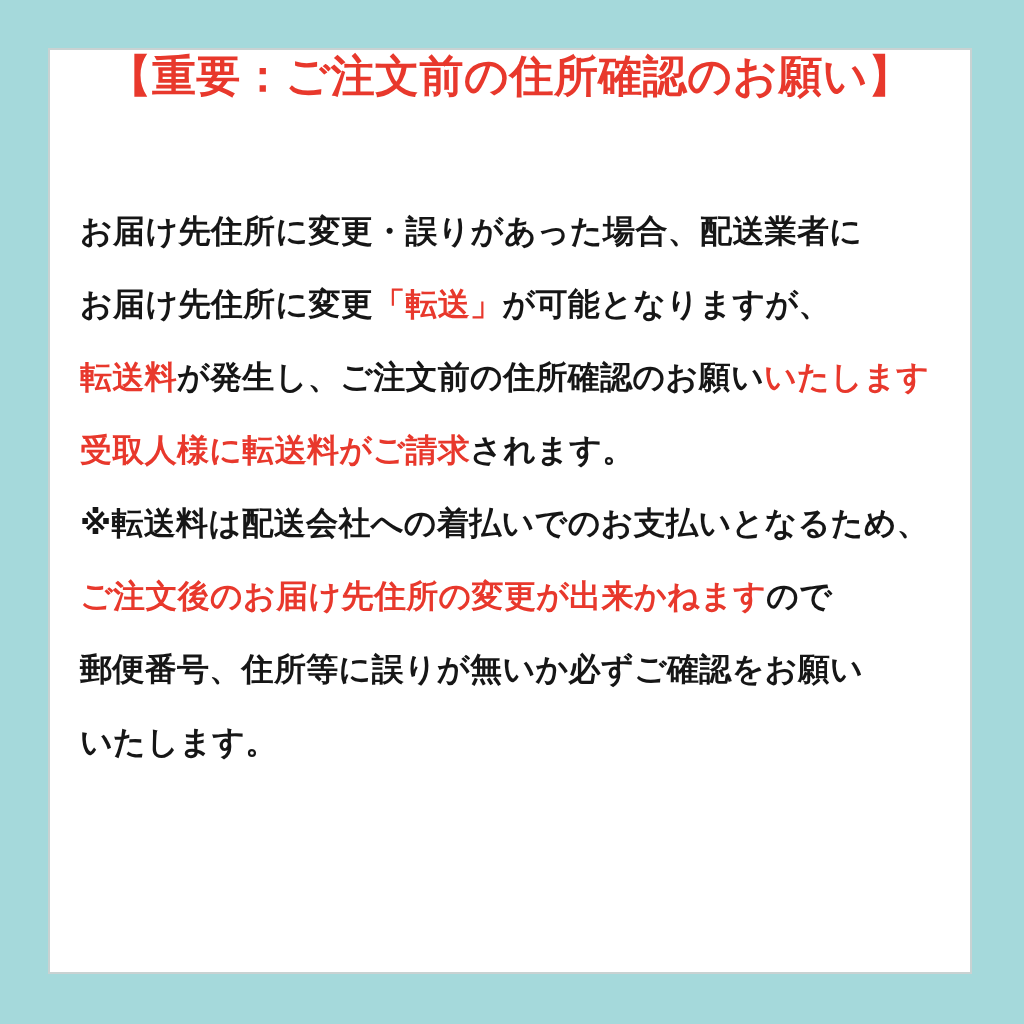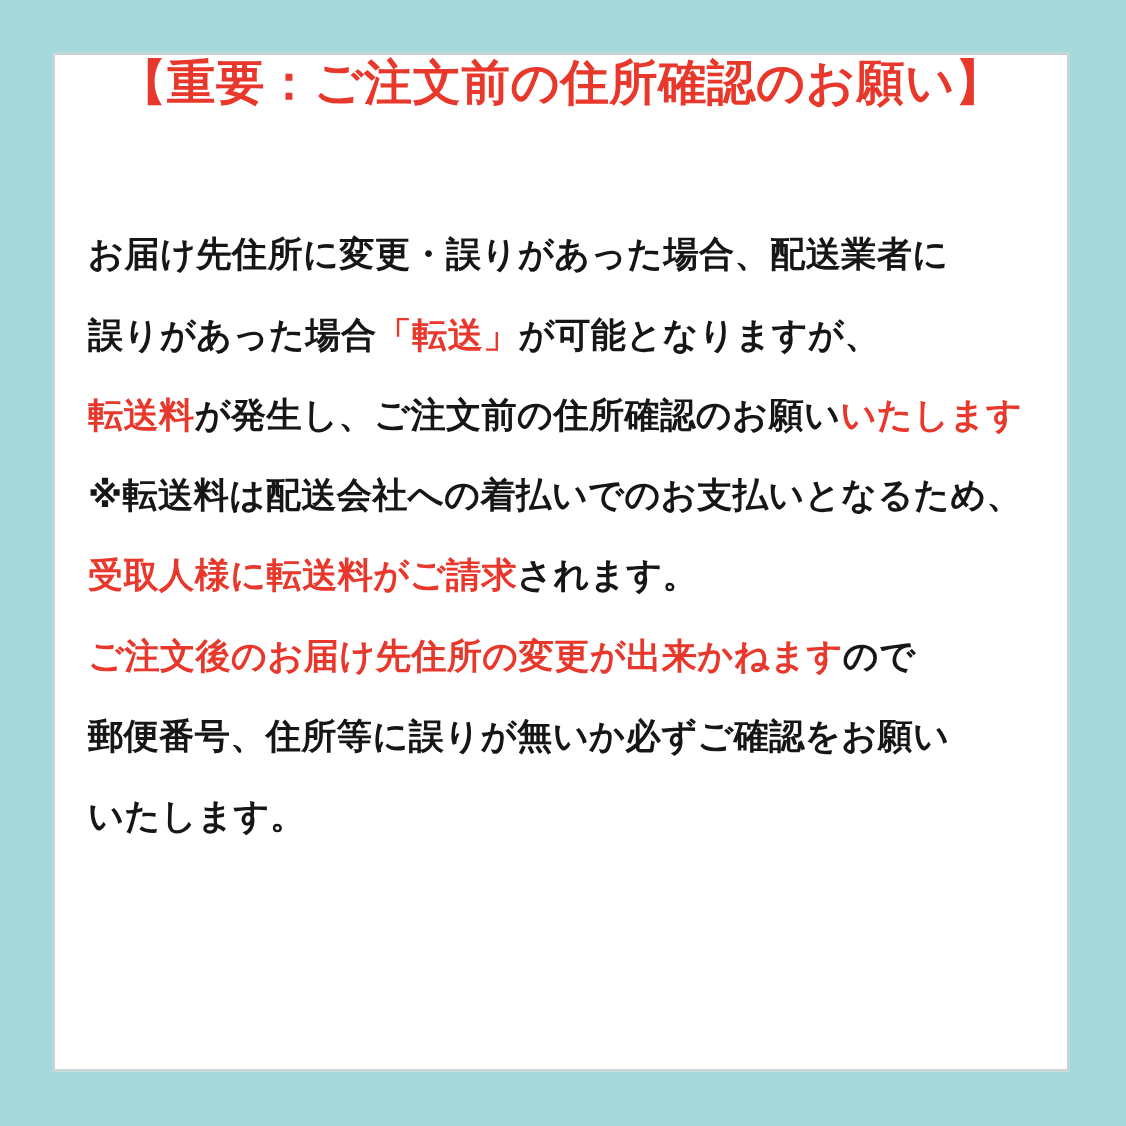--- a/index.html
+++ b/index.html
@@ -47,21 +47,21 @@
   .seg-black { color: var(--black, #161616); }
   .seg-red   { color: var(--red, #e8382c); }
 </style>
 </head>
 <body>
 
 <div class="notice-card">
   <div class="notice-title">【重要：ご注文前の住所確認のお願い】</div>
   <div class="notice-body">
       <div class="line"><span class="seg-black">お届け先住所に変更・誤りがあった場合、配送業者に</span></div>
-      <div class="line"><span class="seg-black">誤りがあった場合</span><span class="seg-red">「転送」</span><span class="seg-black">が可能となりますが、</span></div>
+      <div class="line"><span class="seg-black">お届け先住所に変更</span><span class="seg-red">「転送」</span><span class="seg-black">が可能となりますが、</span></div>
       <div class="line"><span class="seg-red">転送料</span><span class="seg-black">が発生し、ご注文前の住所確認のお願い</span><span class="seg-red">いたします</span></div>
+      <div class="line"><span class="seg-red">受取人様に転送料がご請求</span><span class="seg-black">されます。</span></div>
       <div class="line"><span class="seg-black">※転送料は配送会社への着払いでのお支払いとなるため、</span></div>
-      <div class="line"><span class="seg-red">受取人様に転送料がご請求</span><span class="seg-black">されます。</span></div>
       <div class="line"><span class="seg-red">ご注文後のお届け先住所の変更が出来かねます</span><span class="seg-black">ので</span></div>
       <div class="line"><span class="seg-black">郵便番号、住所等に誤りが無いか必ずご確認をお願い</span></div>
       <div class="line"><span class="seg-black">いたします。</span></div>
     </div>
 </div>
 
 </body></html>

